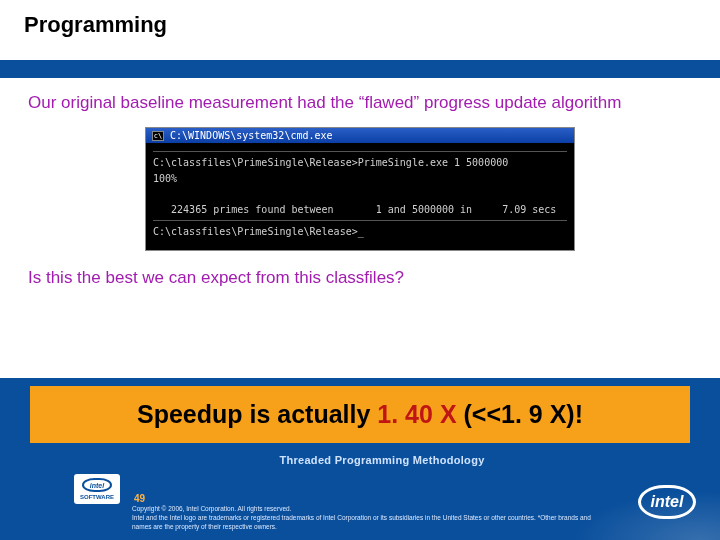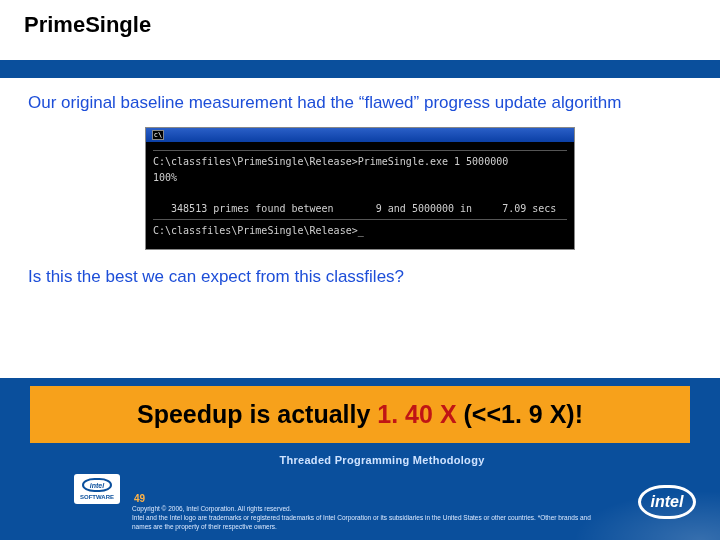--- a/index.html
+++ b/index.html
@@ -9,21 +9,21 @@
     position: relative; overflow: hidden;
   }
   .header {
     background: #fff; height: 60px; padding: 12px 24px;
   }
   .header h1 { font-size: 22px; font-weight: bold; color: #000; }
   .body-area {
     background: #fff; margin-top: 18px; padding: 14px 28px 6px 28px;
     height: 300px;
   }
-  .para { color: #1d4ed8; font-size: 17px; line-height: 1.25; margin-bottom: 14px; }
+  .para { color: #a21caf; font-size: 17px; line-height: 1.25; margin-bottom: 14px; }
   .console-wrap { display: flex; justify-content: center; margin-bottom: 16px; }
   .console {
     width: 430px; background: #000; font-family: "Lucida Console", monospace;
     font-size: 10px; color: #d0d0d0; border: 1px solid #888;
   }
   .console-titlebar {
     background: linear-gradient(#2a5fc7, #0b3fa5); color: #fff;
     padding: 2px 6px; font-size: 10px; display: flex; align-items: center; gap: 6px;
   }
   .console-titlebar .sysicon {
@@ -81,35 +81,36 @@
     background: radial-gradient(ellipse 180px 70px at 210px 110px, rgba(255,255,255,.18), rgba(255,255,255,0) 70%);
     pointer-events: none;
   }
 </style>
 </head>
 <body>
 
 <div class="slide">
 
   <div class="header">
-    <h1>PrimeSingle</h1>
+    <h1>Programming</h1>
   </div>
 
   <div class="body-area">
     <p class="para">Our original baseline measurement had the “flawed” progress update algorithm</p>
 
     <div class="console-wrap">
       <div class="console">
         <div class="console-titlebar">
           <span class="sysicon">c\</span>
+          <span>C:\WINDOWS\system32\cmd.exe</span>
         </div>
         <div class="console-body"><div class="hr"></div><span>C:\classfiles\PrimeSingle\Release&gt;PrimeSingle.exe 1 5000000</span>
 <span>100%</span>
 
-<span>   348513 primes found between       9 and 5000000 in     7.09 secs</span>
+<span>   224365 primes found between       1 and 5000000 in     7.09 secs</span>
 <div class="hr"></div><span>C:\classfiles\PrimeSingle\Release&gt;_</span></div>
       </div>
     </div>
 
     <p class="para">Is this the best we can expect from this classfiles?</p>
   </div>
 
   <div class="callout">
     <div class="callout-line">
       <span>Speedup is actually </span><span class="hl">1. 40 X</span><span> (&lt;&lt;1. 9 X)!</span>

